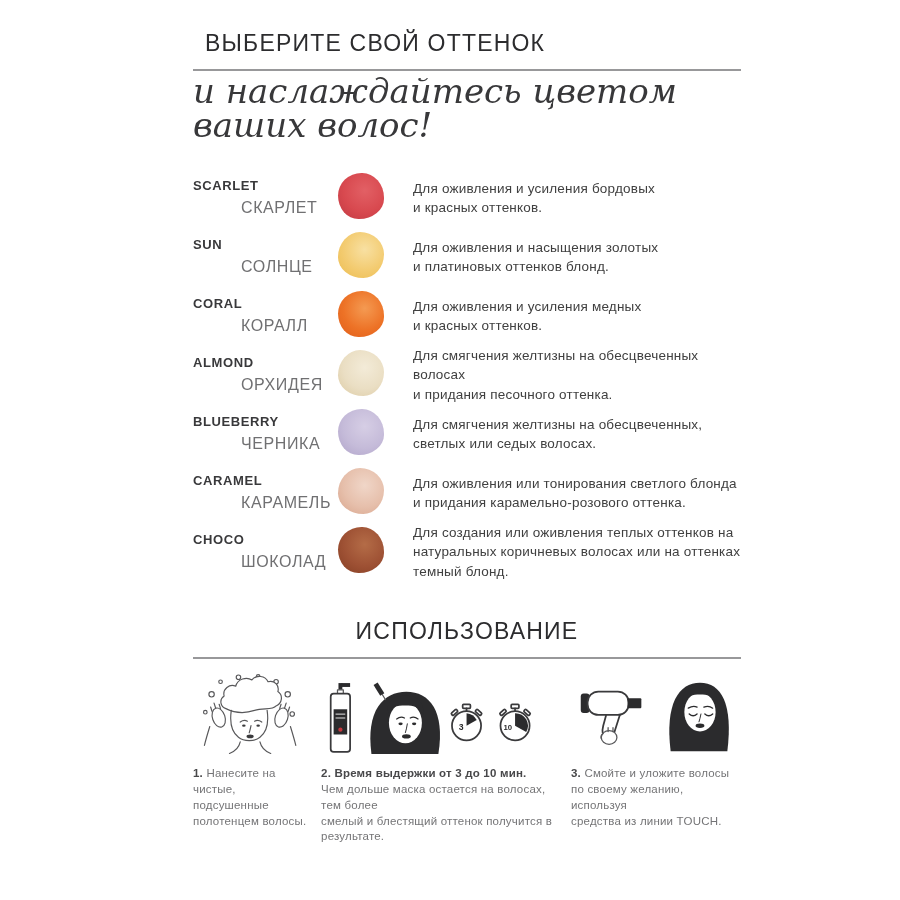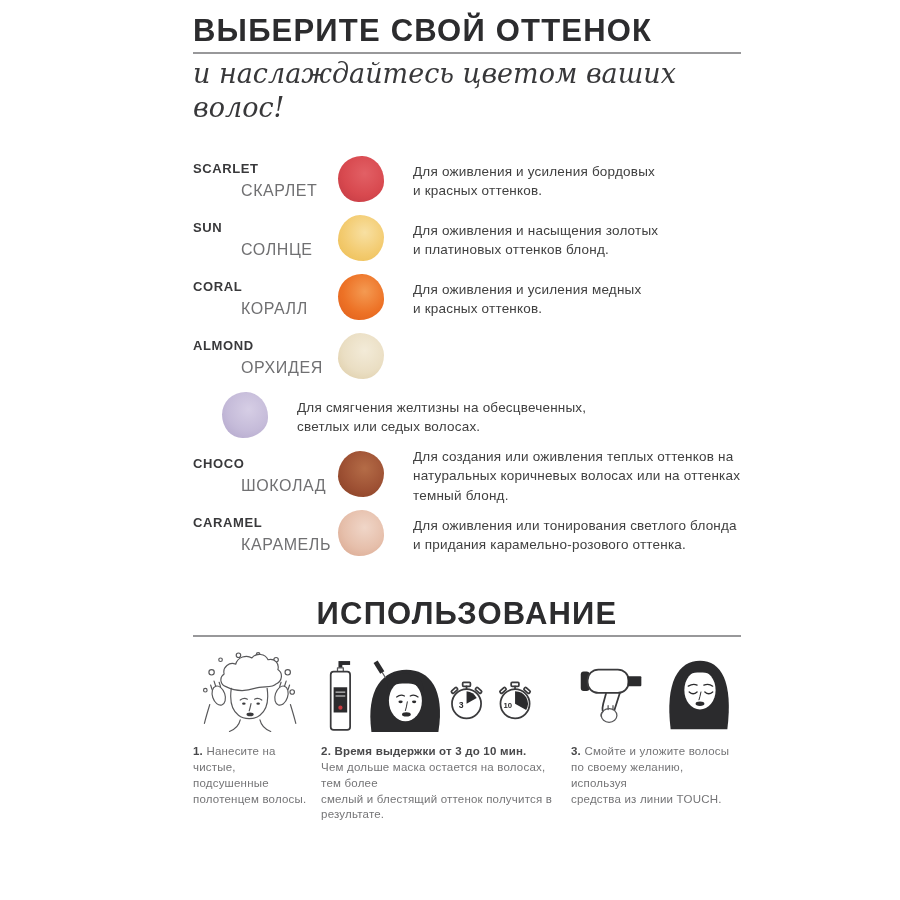--- a/index.html
+++ b/index.html
@@ -3,27 +3,27 @@
 <meta charset="utf-8">
 <style>
   html,body { margin:0; padding:0; background:#fff; }
   .page {
     position:relative; width:900px; height:900px; background:#ffffff;
     font-family:"Liberation Sans", sans-serif; overflow:hidden;
   }
   .content { position:absolute; left:193px; top:17px; width:548px; }
 
   .section-title {
-    margin:0; font-size:31px; font-weight:700; letter-spacing:1.2px;
+    margin:12px; font-size:23px; font-weight:400; letter-spacing:1.2px;
     color:#2c2c2e; line-height:28px;
   }
   .rule { height:2px; background:#98989a; margin-top:7px; }
   .script-subtitle {
     font-family:"DejaVu Serif", serif; font-style:italic;
-    font-size:27px; color:#38383a; margin-top:3px; line-height:34px;
+    font-size:34px; color:#38383a; margin-top:3px; line-height:34px;
   }
 
   .shade-list { margin-top:26px; }
   .shade-row { display:flex; height:59px; align-items:center; }
   .shade-names { width:116px; padding-top:1px; }
   .name-en { font-size:13px; font-weight:700; letter-spacing:0.6px; color:#39393b; line-height:1.5; }
   .name-ru { font-size:16px; letter-spacing:0.6px; color:#707072; line-height:1.5;margin-left:48px; }
   .swatch-cell { width:104px; display:flex; justify-content:center; }
   .swatch {
     width:46px; height:46px; margin-top:-3px;
@@ -99,50 +99,56 @@
 и красных оттенков.</div>
       </div>
       <div class="shade-row">
         <div class="shade-names">
             <div class="name-en">ALMOND</div>
             <div class="name-ru">ОРХИДЕЯ</div>
           </div>
         <div class="swatch-cell">
             <span class="swatch" style="background: radial-gradient(circle at 58% 38%, rgb(243, 235, 216) 0%, rgb(234, 222, 195) 55%, rgb(221, 204, 166) 95%);"></span>
           </div>
-      </div>
-      <div class="shade-row">
+        <div class="shade-desc">Для смягчения желтизны на обесцвеченных волосах
+и придания песочного оттенка.</div>
+      </div>
+      <div class="shade-row">
+        <div class="shade-names">
+            <div class="name-en">BLUEBERRY</div>
+            <div class="name-ru">ЧЕРНИКА</div>
+          </div>
         <div class="swatch-cell">
             <span class="swatch" style="background: radial-gradient(circle at 58% 38%, rgb(214, 206, 229) 0%, rgb(197, 187, 217) 55%, rgb(178, 166, 203) 95%);"></span>
           </div>
         <div class="shade-desc">Для смягчения желтизны на обесцвеченных,
 светлых или седых волосах.</div>
+      </div>
+      <div class="shade-row">
+        <div class="shade-names">
+            <div class="name-en">CARAMEL</div>
+            <div class="name-ru">КАРАМЕЛЬ</div>
+          </div>
+        <div class="swatch-cell">
+            <span class="swatch" style="background: radial-gradient(circle at 58% 38%, rgb(240, 214, 200) 0%, rgb(230, 191, 171) 55%, rgb(217, 167, 143) 95%);"></span>
+          </div>
+        <div class="shade-desc">Для оживления или тонирования светлого блонда
+и придания карамельно-розового оттенка.</div>
       </div>
       <div class="shade-row">
         <div class="shade-names">
             <div class="name-en">CHOCO</div>
             <div class="name-ru">ШОКОЛАД</div>
           </div>
         <div class="swatch-cell">
             <span class="swatch" style="background: radial-gradient(circle at 58% 38%, rgb(180, 108, 71) 0%, rgb(158, 81, 52) 55%, rgb(135, 64, 37) 95%);"></span>
           </div>
         <div class="shade-desc">Для создания или оживления теплых оттенков на
 натуральных коричневых волосах или на оттенках
 темный блонд.</div>
-      </div>
-      <div class="shade-row">
-        <div class="shade-names">
-            <div class="name-en">CARAMEL</div>
-            <div class="name-ru">КАРАМЕЛЬ</div>
-          </div>
-        <div class="swatch-cell">
-            <span class="swatch" style="background: radial-gradient(circle at 58% 38%, rgb(240, 214, 200) 0%, rgb(230, 191, 171) 55%, rgb(217, 167, 143) 95%);"></span>
-          </div>
-        <div class="shade-desc">Для оживления или тонирования светлого блонда
-и придания карамельно-розового оттенка.</div>
       </div>
     </div>
 
     <div class="section2">
       <h1 class="section-title">ИСПОЛЬЗОВАНИЕ</h1>
       <div class="rule"></div>
     </div>
 
     <div class="steps">
 

